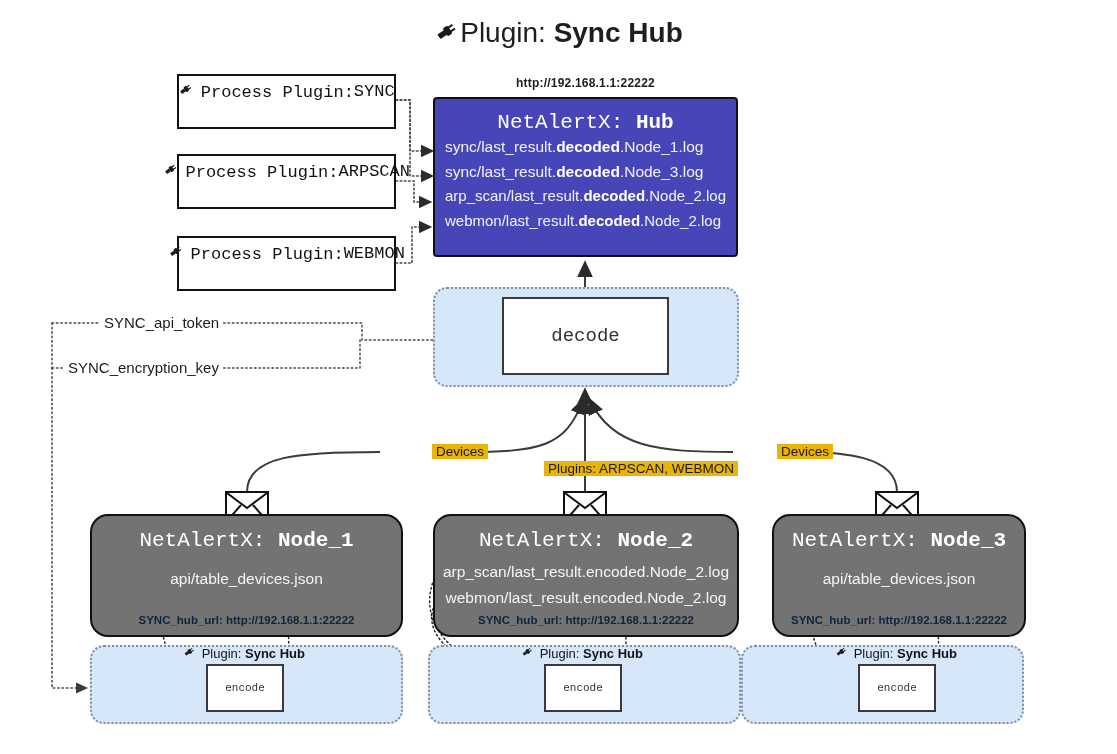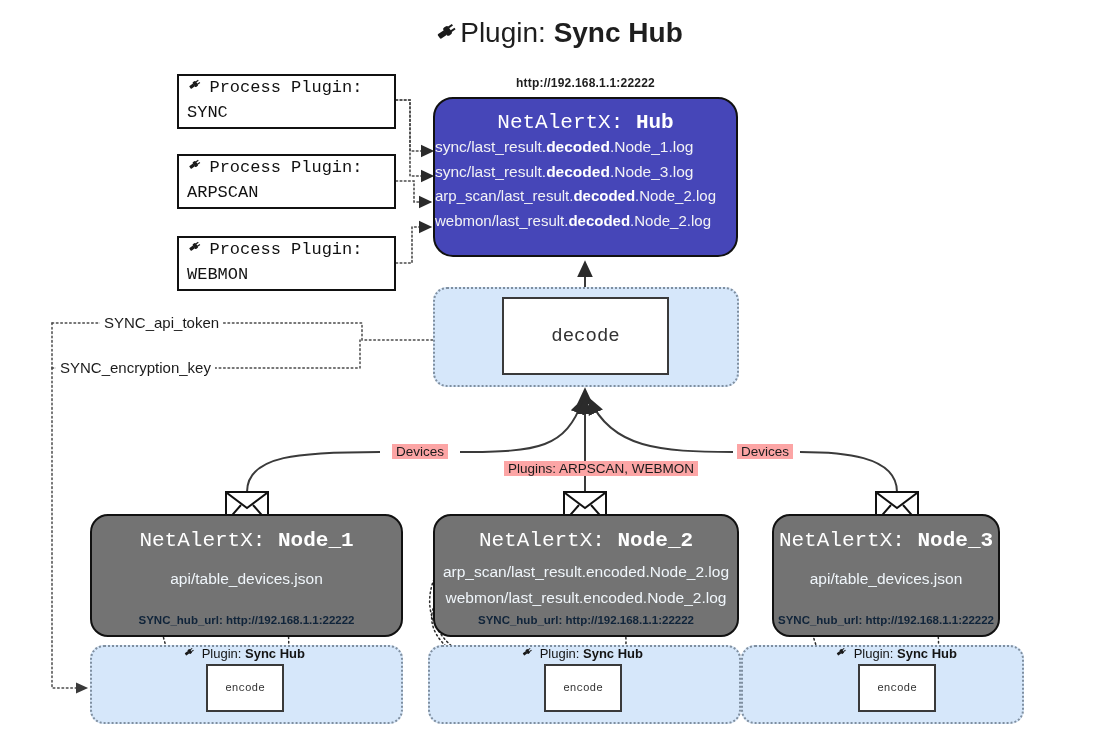--- a/index.html
+++ b/index.html
@@ -10,34 +10,34 @@
 
   .title{position:absolute;left:0;top:16px;width:1117px;text-align:center;
          font-size:28px;font-weight:400;color:#1e1e1e;white-space:nowrap;}
   .title b{font-weight:700;}
   .plug{display:inline-block;transform:translateY(2px) rotate(0deg);font-size:26px;}
 
   
   .procbox{position:absolute;border:2px solid #111;background:#fff;
            font-family:"Liberation Mono","DejaVu Sans Mono",monospace;
            font-size:17px;line-height:1.45;color:#111;
-           display:flex;flex-direction:column;justify-content:center;
+           display:flex;flex-direction:row;justify-content:center;
            box-sizing:border-box;padding:4px 8px 6px 8px;}
   .procbox .l1{white-space:nowrap;}
   .procbox .l2{text-align:left;}
   .procbox .pl{font-family:"Liberation Sans",sans-serif;font-size:16px;margin-right:2px;}
 
   
   .hub{position:absolute;left:433px;top:97px;width:305px;height:160px;
-       background:#4646b8;border:2px solid #111;border-radius:20px;box-sizing:border-box;
+       background:#4646b8;border:2px solid #111;border-radius:4px;box-sizing:border-box;
        color:#fff;}
   .hub .hubtitle{text-align:center;margin-top:12px;font-size:21px;
        font-family:"Liberation Mono","DejaVu Sans Mono",monospace;}
   .hub .hubtitle b{font-weight:700;}
-  .hub .logline{font-size:15.5px;line-height:1.62;padding-left:0;white-space:nowrap;color:#f2f2f5;}
+  .hub .logline{font-size:15.5px;line-height:1.62;padding-left:10px;white-space:nowrap;color:#f2f2f5;}
   .hub .logline b{font-weight:700;color:#fff;}
   .hub .logline.wide{font-size:15px;}
 
   .huburl{position:absolute;left:433px;top:76px;width:305px;text-align:center;
           font-size:12px;color:#1d1d1d;font-weight:600;letter-spacing:.2px;}
 
   
   .lightbox{position:absolute;background:#d6e7fa;border:2px dotted #7f8fa0;border-radius:14px;box-sizing:border-box;}
   .whitebox{position:absolute;background:#fff;border:2px solid #3a3a3a;box-sizing:border-box;
             display:flex;align-items:center;justify-content:center;
@@ -56,22 +56,22 @@
   
   .env{position:absolute;width:44px;height:32px;background:#fff;border:2px solid #111;box-sizing:border-box;}
   .env:before,.env:after{content:"";position:absolute;left:0;top:0;width:100%;height:100%;}
   .env svg{display:block;}
 
   
   .pluglabel{position:absolute;font-size:13px;color:#141414;white-space:nowrap;}
   .pluglabel b{font-weight:700;}
   .pluglabel .pl{font-size:13px;margin-right:2px;}
 
-  .edgelabel{position:absolute;font-size:13.5px;color:#1b1b1b;background:#fca5a5;
-             padding:0 4px;white-space:nowrap;}
+  .edgelabel{position:absolute;font-size:13.5px;color:#1b1b1b;background:#eab308;
+             padding:0 4px;white-space:nowrap;margin-left:40px;}
   .varlabel{position:absolute;font-size:15px;color:#1b1b1b;background:#fff;
             padding:0 4px;white-space:nowrap;}
 </style>
 </head>
 <body>
 
 <svg id="wires" viewBox="0 0 1117 754">
   <defs>
     <marker id="arrSolid" markerWidth="9" markerHeight="9" refX="7" refY="4.5" orient="auto">
       <path d="M0,0.6 L8.4,4.5 L0,8.4 z" fill="#2b2b2b"></path>
@@ -192,21 +192,21 @@
   <div class="logline wide"><span>arp_scan/last_result.</span><b>decoded</b><span>.Node_2.log</span></div>
   <div class="logline wide"><span>webmon/last_result.</span><b>decoded</b><span>.Node_2.log</span></div>
 </div>
 
 <div class="lightbox" style="left:433px;top:287px;width:306px;height:100px;"></div>
 <div class="whitebox" style="left:502px;top:297px;width:167px;height:78px;font-size:19px;">
   <span>decode</span>
 </div>
 
 <div class="varlabel" style="left:100px;top:314px;">SYNC_api_token</div>
-<div class="varlabel" style="left:56px;top:359px;">SYNC_encryption_key</div>
+<div class="varlabel" style="left:64px;top:359px;">SYNC_encryption_key</div>
 
 <div class="edgelabel" style="left:392px;top:444px;">Devices</div>
 <div class="edgelabel" style="left:504px;top:461px;">Plugins: ARPSCAN, WEBMON</div>
 <div class="edgelabel" style="left:737px;top:444px;">Devices</div>
 
 <div class="env" style="left:225px;top:491px;">
   <svg width="40" height="28" viewBox="0 0 40 28">
       <path d="M0 0 L20 15 L40 0" fill="none" stroke="#111" stroke-width="2"></path>
       <path d="M0 28 L14 12 M40 28 L26 12" fill="none" stroke="#111" stroke-width="2"></path>
     </svg>
@@ -230,21 +230,21 @@
   <div class="nurl">SYNC_hub_url: http://192.168.1.1:22222</div>
 </div>
 
 <div class="node" style="left:433px;top:514px;width:306px;height:123px;">
   <div class="ntitle"><span>NetAlertX: </span><b>Node_2</b></div>
   <div class="nline" style="margin-top:7px;">arp_scan/last_result.encoded.Node_2.log</div>
   <div class="nline">webmon/last_result.encoded.Node_2.log</div>
   <div class="nurl">SYNC_hub_url: http://192.168.1.1:22222</div>
 </div>
 
-<div class="node" style="left:772px;top:514px;width:228px;height:123px;">
+<div class="node" style="left:772px;top:514px;width:254px;height:123px;">
   <div class="ntitle"><span>NetAlertX: </span><b>Node_3</b></div>
   <div class="nline" style="margin-top:14px;">api/table_devices.json</div>
   <div class="nurl">SYNC_hub_url: http://192.168.1.1:22222</div>
 </div>
 
 <div class="lightbox" style="left:90px;top:645px;width:313px;height:79px;"></div>
 <div class="pluglabel" style="left:183px;top:645px;">
   <span class="pl">
     <svg width="13" height="13" viewBox="0 0 26 26">
         <g transform="rotate(-35 13 13)">

